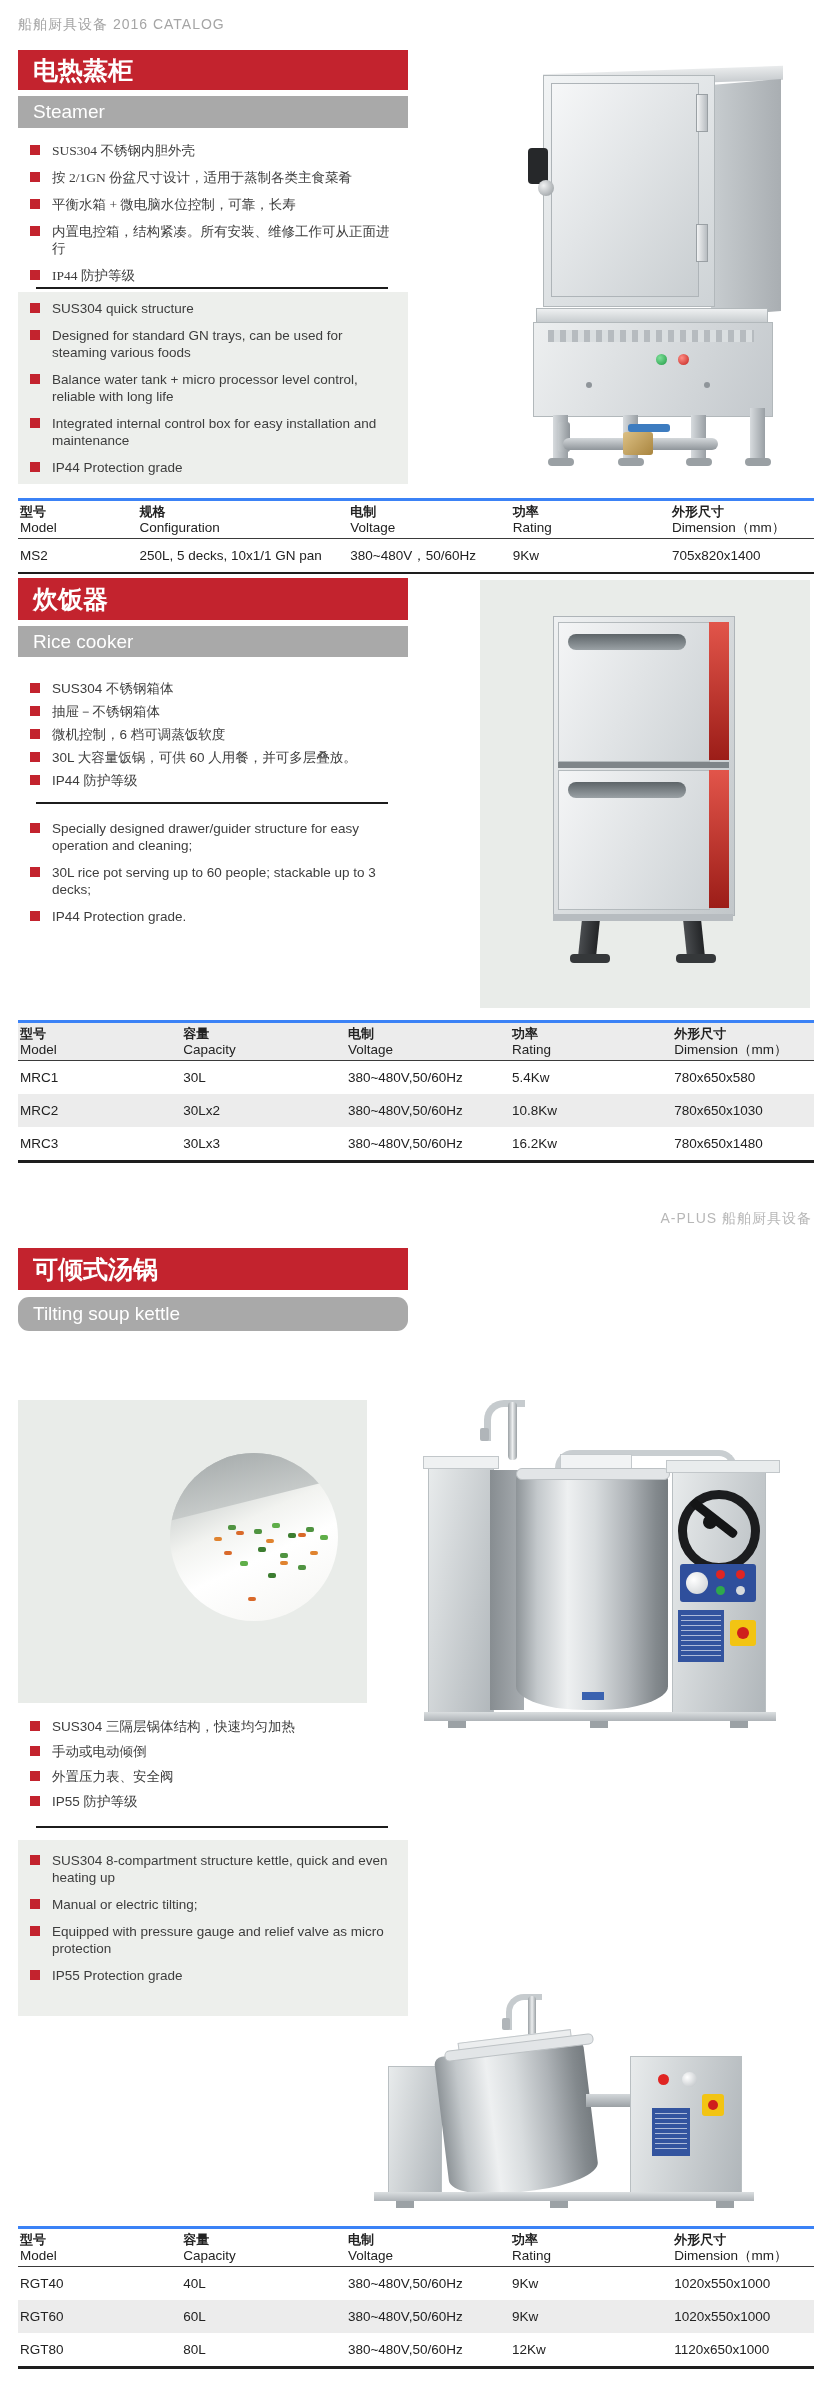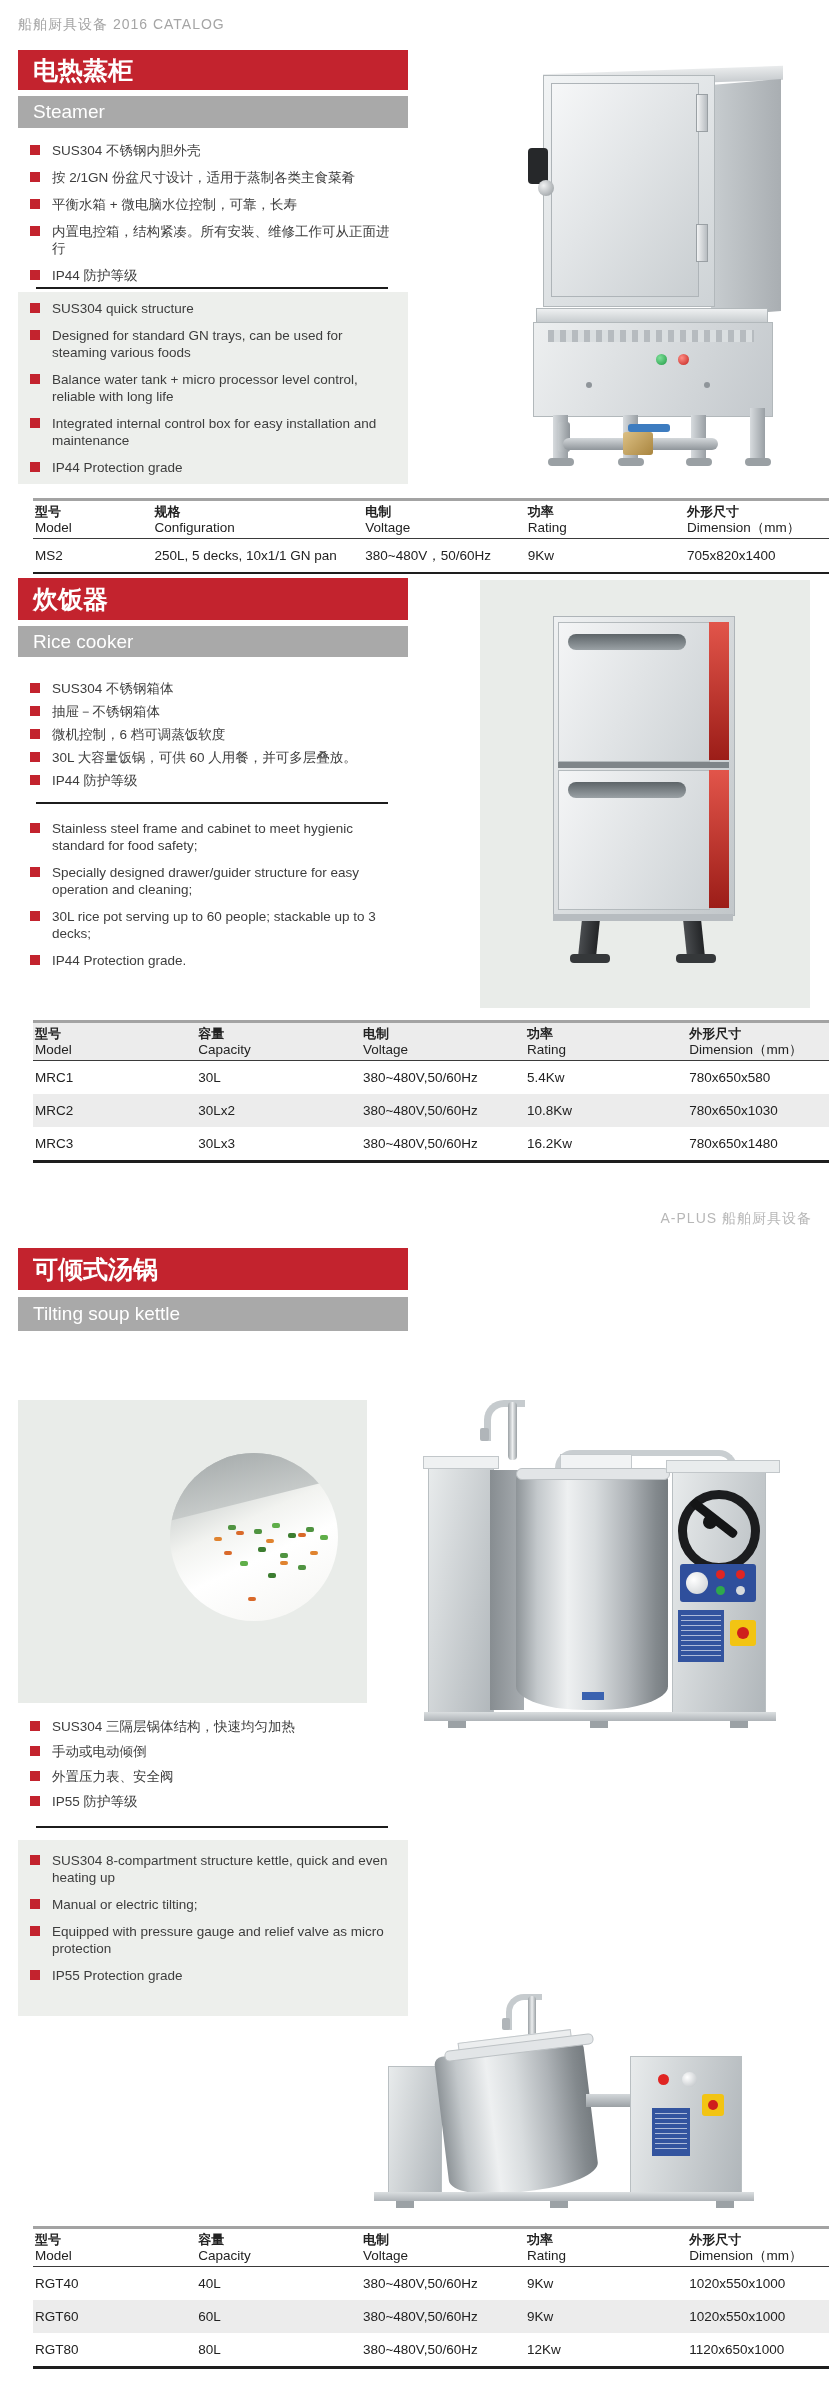--- a/index.html
+++ b/index.html
@@ -14,43 +14,43 @@
   .banner-red{position:absolute;left:18px;width:390px;background:#c3232e;color:#fff;
               display:flex;align-items:center;box-sizing:border-box;padding-left:15px;
               font-weight:bold;}
   .banner-gray{position:absolute;left:18px;width:390px;background:#a9a9a9;color:#fff;
                display:flex;align-items:center;box-sizing:border-box;padding-left:15px;}
   .b1r{top:50px;height:40px;font-size:25px;}
   .b1g{top:96px;height:32px;font-size:19px;}
   .b2r{top:578px;height:42px;font-size:25px;}
   .b2g{top:626px;height:31px;font-size:19px;}
   .b3r{top:1248px;height:42px;font-size:25px;}
-  .b3g{top:1297px;height:34px;font-size:19px;}
+  .b3g{top:1297px;height:34px;font-size:19px;border-radius:11px;}
 
   
   .panel{position:absolute;left:18px;width:390px;background:#edefec;}
   .p1{top:292px;height:192px;}
   .p3{top:1840px;height:176px;}
   .photo-box{position:absolute;left:18px;top:1400px;width:349px;height:303px;background:#e9ece9;}
   .rice-box{position:absolute;left:480px;top:580px;width:330px;height:428px;background:#e9ece9;}
 
   
   .blist{position:absolute;left:18px;width:372px;margin:0;padding:0;list-style:none;}
   .blist li{position:relative;padding-left:34px;font-size:13.5px;line-height:17px;color:#3d3d3d;}
   .blist li::before{content:"";position:absolute;left:12px;top:3px;width:10px;height:10px;background:#c3232e;}
   .gap10 li{margin-bottom:10px;} .gap6 li{margin-bottom:6px;} .gap8 li{margin-bottom:8px;}
-  .l1cn{top:142px;} .l1en{top:300px;}
+  .l1cn{top:142px;font-family:Liberation Serif, serif;} .l1en{top:300px;}
   .l2cn{top:680px;} .l2en{top:820px;}
   .l3cn{top:1718px;} .l3en{top:1852px;}
 
   .divider{position:absolute;left:36px;width:352px;height:2px;background:#1c1c1c;}
   .d1{top:287px;} .d2{top:802px;} .d3{top:1826px;}
 
   
-  .spec-table{position:absolute;left:33px;width:796px;border-top:3px solid #a3a3a3;}
+  .spec-table{position:absolute;left:18px;width:796px;border-top:3px solid #3b82f6;}
   .t-head{display:flex;border-bottom:1px solid #3a3a3a;height:38px;box-sizing:border-box;padding-top:3px;}
   .t-row{display:flex;align-items:center;height:33px;font-size:13.5px;color:#222;}
   .cell{box-sizing:border-box;padding-left:2px;overflow:hidden;white-space:nowrap;}
   .cell .cn{font-size:13px;font-weight:bold;color:#222;line-height:16px;}
   .cell .en{font-size:13.5px;color:#222;line-height:16px;}
   .t1{top:498px;border-bottom:2px solid #1e1e1e;}
   .t2{top:1020px;border-bottom:3px solid #1e1e1e;}
   .t2 .t-head{background:#ececec;}
   .t3{top:2226px;border-bottom:3px solid #1e1e1e;}
   .row-alt{background:#ececec;}
@@ -159,21 +159,20 @@
 
   <ul class="blist gap6 l2cn">
     <li>SUS304 不锈钢箱体</li>
     <li>抽屉－不锈钢箱体</li>
     <li>微机控制，6 档可调蒸饭软度</li>
     <li>30L 大容量饭锅，可供 60 人用餐，并可多层叠放。</li>
     <li>IP44 防护等级</li>
   </ul>
   <div class="divider d2"></div>
   <ul class="blist gap10 l2en">
-    <li>Stainless steel frame and cabinet to meet hygienic standard for food safety;</li>
     <li>Specially designed drawer/guider structure for easy operation and cleaning;</li>
     <li>30L rice pot serving up to 60 people; stackable up to 3 decks;</li>
     <li>IP44 Protection grade.</li>
   </ul>
 
   <div class="pimg rice-box">
     <div style="left:73px;top:36px;width:180px;height:298px;background:linear-gradient(115deg,#eff1f2,#c2c7ca);border:1px solid #aeb4b8;"></div>
     <div class="metal-face" style="left:78px;top:42px;width:150px;height:138px;"></div>
     <div style="left:88px;top:54px;width:118px;height:16px;background:linear-gradient(180deg,#5d6468,#9aa1a5);border-radius:8px;"></div>
     <div style="left:229px;top:42px;width:20px;height:138px;background:linear-gradient(180deg,#e2554a,#9c1d18);"></div>

